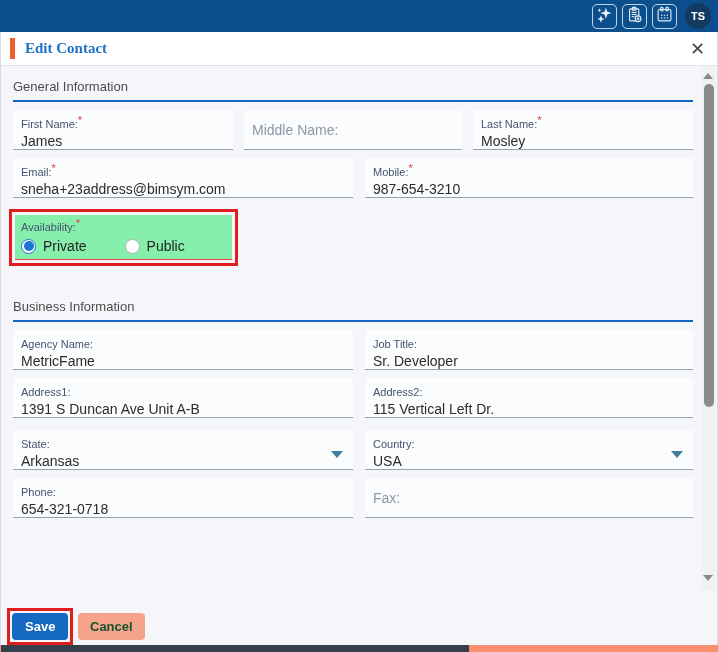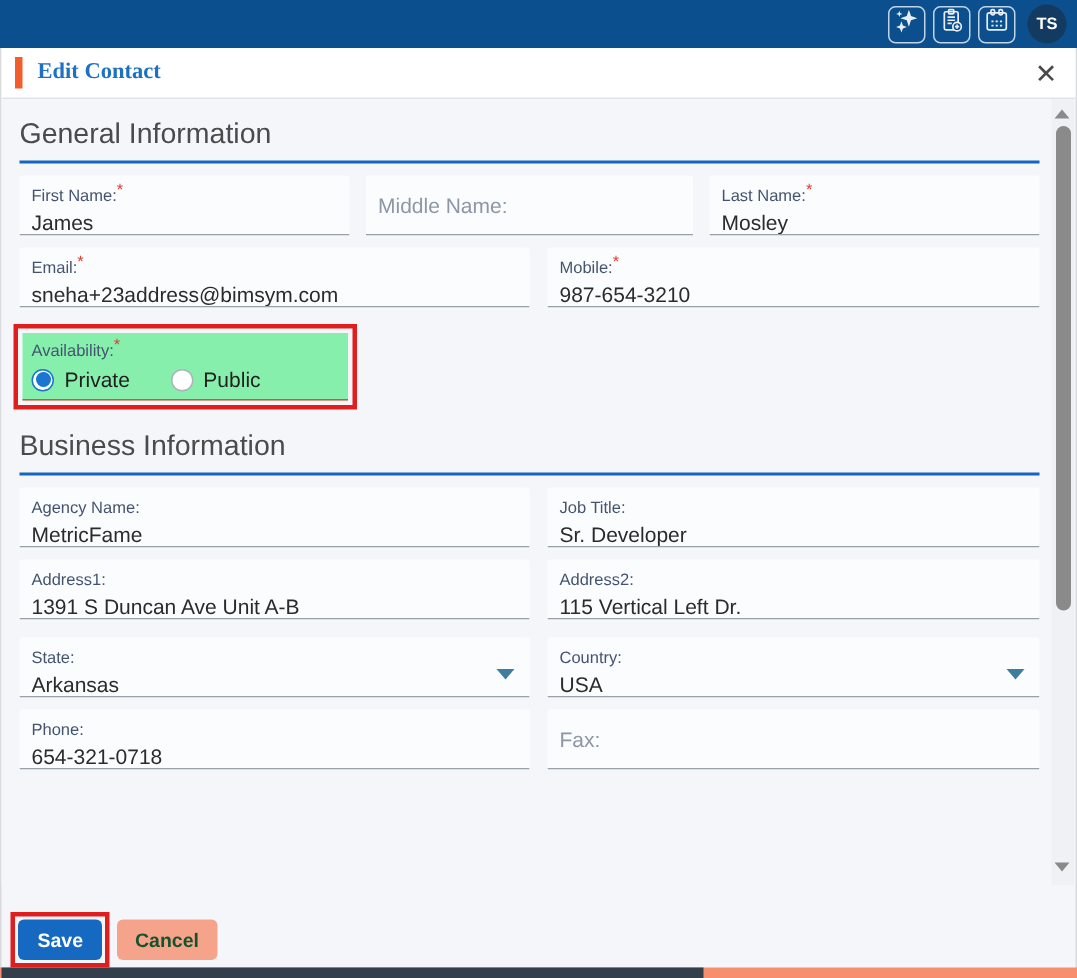--- a/index.html
+++ b/index.html
@@ -24,24 +24,24 @@
     background:#FFFFFF; border-bottom:1px solid #E2E3E7; display:flex;
     align-items:center; padding:0 12px 0 9px;font-family:Liberation Serif, serif; }
   .accent { width:5px; height:21px; background:#F15E2C; margin-right:10px; }
   .title { color:#1E70C4; font-size:15px; font-weight:bold; }
   .close { margin-left:auto; color:#4A4A4A; font-size:18px; line-height:1;
     cursor:pointer; }
 
   
   .form-area { position:absolute; top:66px; left:0; width:700px; height:524px;
     padding:0 0 0 12px; background:#F5F6FA; }
-  .section-head { font-size:19px; color:#4B4B4B; width:680px; }
+  .section-head { font-size:13px; color:#4B4B4B; width:680px; }
   .rule { height:2px; background:#1565C0; width:680px; margin-top:6px; }
   .h-general  { margin-top:13px; }
-  .h-business { margin-top:14px; }
+  .h-business { margin-top:33px; }
   .h-personal { margin-top:28px; }
 
   .row3 { display:grid; grid-template-columns:220px 218px 220px; gap:11px;
     margin-top:8px; width:680px; }
   .row2 { display:grid; grid-template-columns:340px 328px; gap:12px;
     margin-top:8px; width:680px; }
   .row-space { margin-top:12px; }
 
   .field { position:relative; background:#FBFCFD; border-bottom:1px solid #99A1A8;
     height:40px; padding:4px 8px; border-radius:2px 2px 0 0; }
@@ -56,21 +56,21 @@
   .field.empty input::placeholder { color:#8D97A5; opacity:1; }
   .arrow-down { position:absolute; right:10px; top:21px; width:0; height:0;
     border-left:6px solid transparent; border-right:6px solid transparent;
     border-top:7px solid #3E7D9C; }
 
   
   .avail-box { border:3px solid #E01E1E; padding:3px; width:229px;
     margin:11px 0 0 -4px; }
   .avail-field { background:#86efac; border-bottom:1px solid #ef4444;
     padding:2px 6px 5px; }
-  .radio-row { display:flex; gap:27px; margin-top:3px; align-items:center; }
+  .radio-row { display:flex; gap:38px; margin-top:3px; align-items:center; }
   .radio-opt { display:flex; align-items:center; gap:7px; cursor:pointer; }
   .radio { position:relative; width:15px; height:15px; border-radius:50%;
     border:1px solid #AEB4BA; background:#FFFFFF; flex:none; }
   .radio.checked { border-color:#1976D2; }
   .radio.checked::after { content:""; position:absolute; inset:1.5px;
     border-radius:50%; background:#1976D2; }
   .radio-label { font-size:14px; color:#1F1F1F; }
 
   
   .save-wrap { position:absolute; left:6px; top:608px; border:3px solid #E01E1E;

